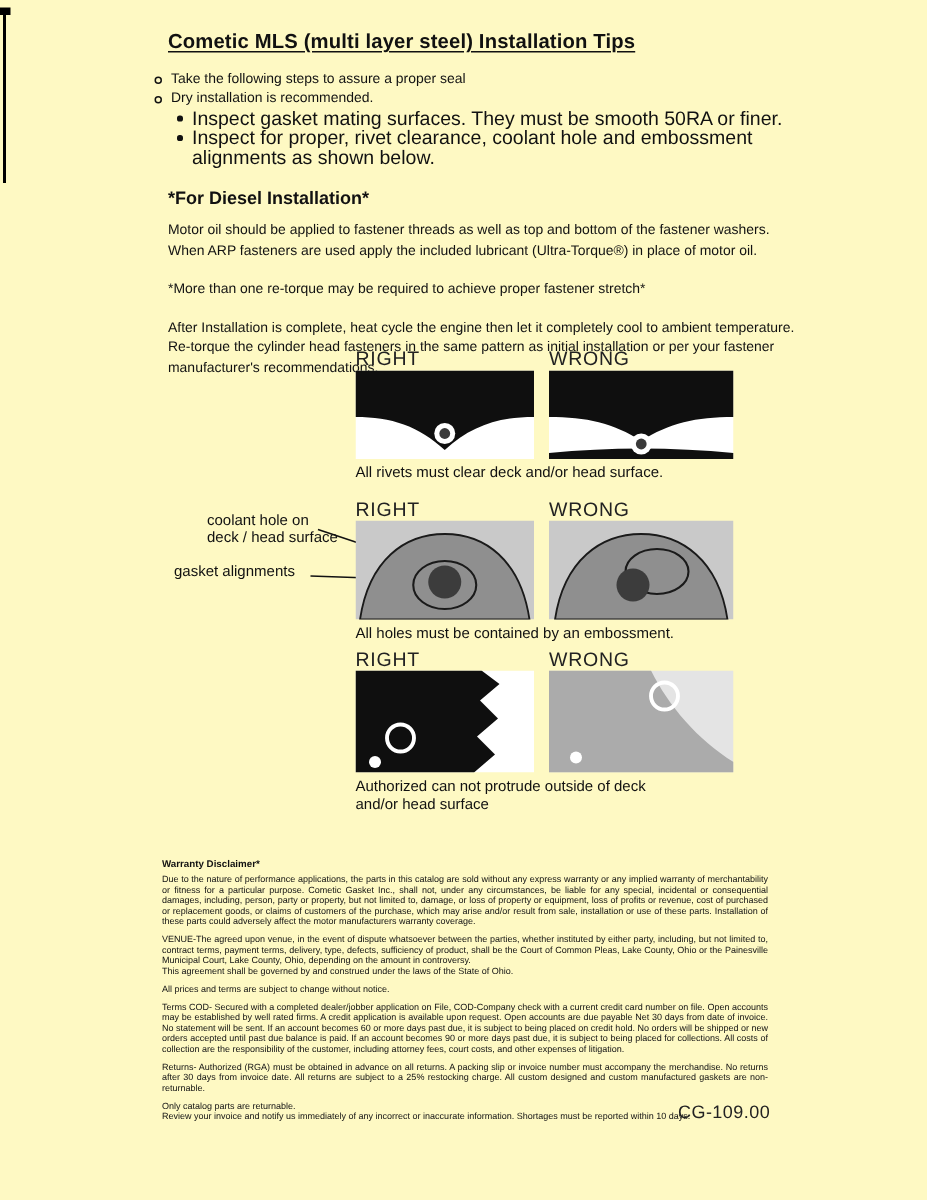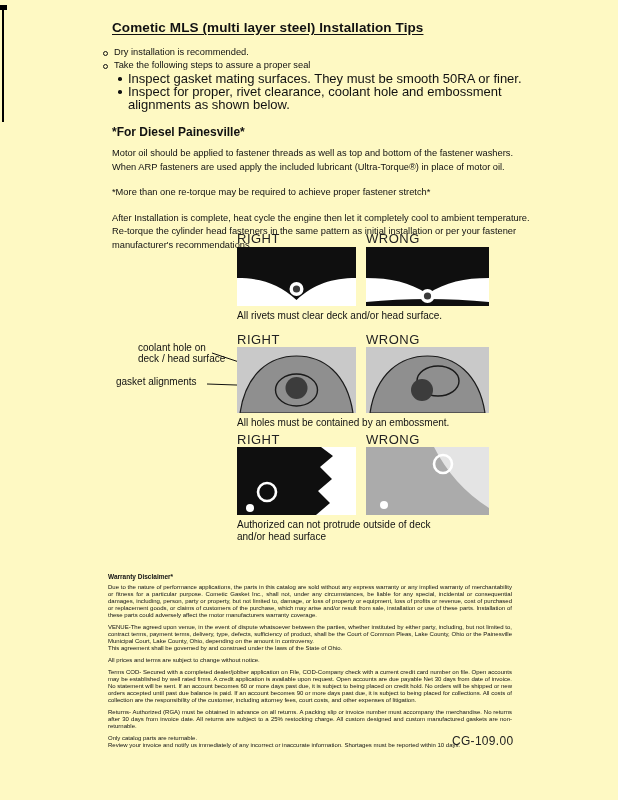--- a/index.html
+++ b/index.html
@@ -64,35 +64,35 @@
 
 <div class="page">
 
   <div class="scan-corner"></div>
   <div class="scan-line"></div>
 
   <div class="top">
     <h1 class="title">Cometic MLS (multi layer steel) Installation Tips</h1>
 
     <div class="tip">
-      <span>Dry installation is recommended.</span>
+      <span>Take the following steps to assure a proper seal</span>
     </div>
     <div class="tip">
-      <span>Take the following steps to assure a proper seal</span>
+      <span>Dry installation is recommended.</span>
     </div>
     <div class="subtips">
       <div class="subtip">
         <span>Inspect gasket mating surfaces.  They must be smooth 50RA or finer.</span>
       </div>
       <div class="subtip">
         <span>Inspect for proper, rivet clearance, coolant hole and embossment alignments as shown below.</span>
       </div>
     </div>
 
-    <h2 class="diesel-h">*For Diesel Painesville*</h2>
+    <h2 class="diesel-h">*For Diesel Installation*</h2>
     <p class="para">Motor oil should be applied to fastener threads as well as top and bottom of the fastener washers. When ARP fasteners are used apply the included lubricant (Ultra-Torque®) in place of motor oil.</p>
     <p class="para note">*More than one re-torque may be required to achieve proper fastener stretch*</p>
     <p class="para">After Installation is complete, heat cycle the engine then let it completely cool to ambient temperature. Re-torque the cylinder head fasteners in the same pattern as initial installation or per your fastener manufacturer's recommendations.</p>
   </div>
 
   <div class="figs">
 
     <span class="fig-h" style="left:237px; top:231px; width:119px;">RIGHT</span>
     <span class="fig-h" style="left:366px; top:231px; width:123px;">WRONG</span>
 

